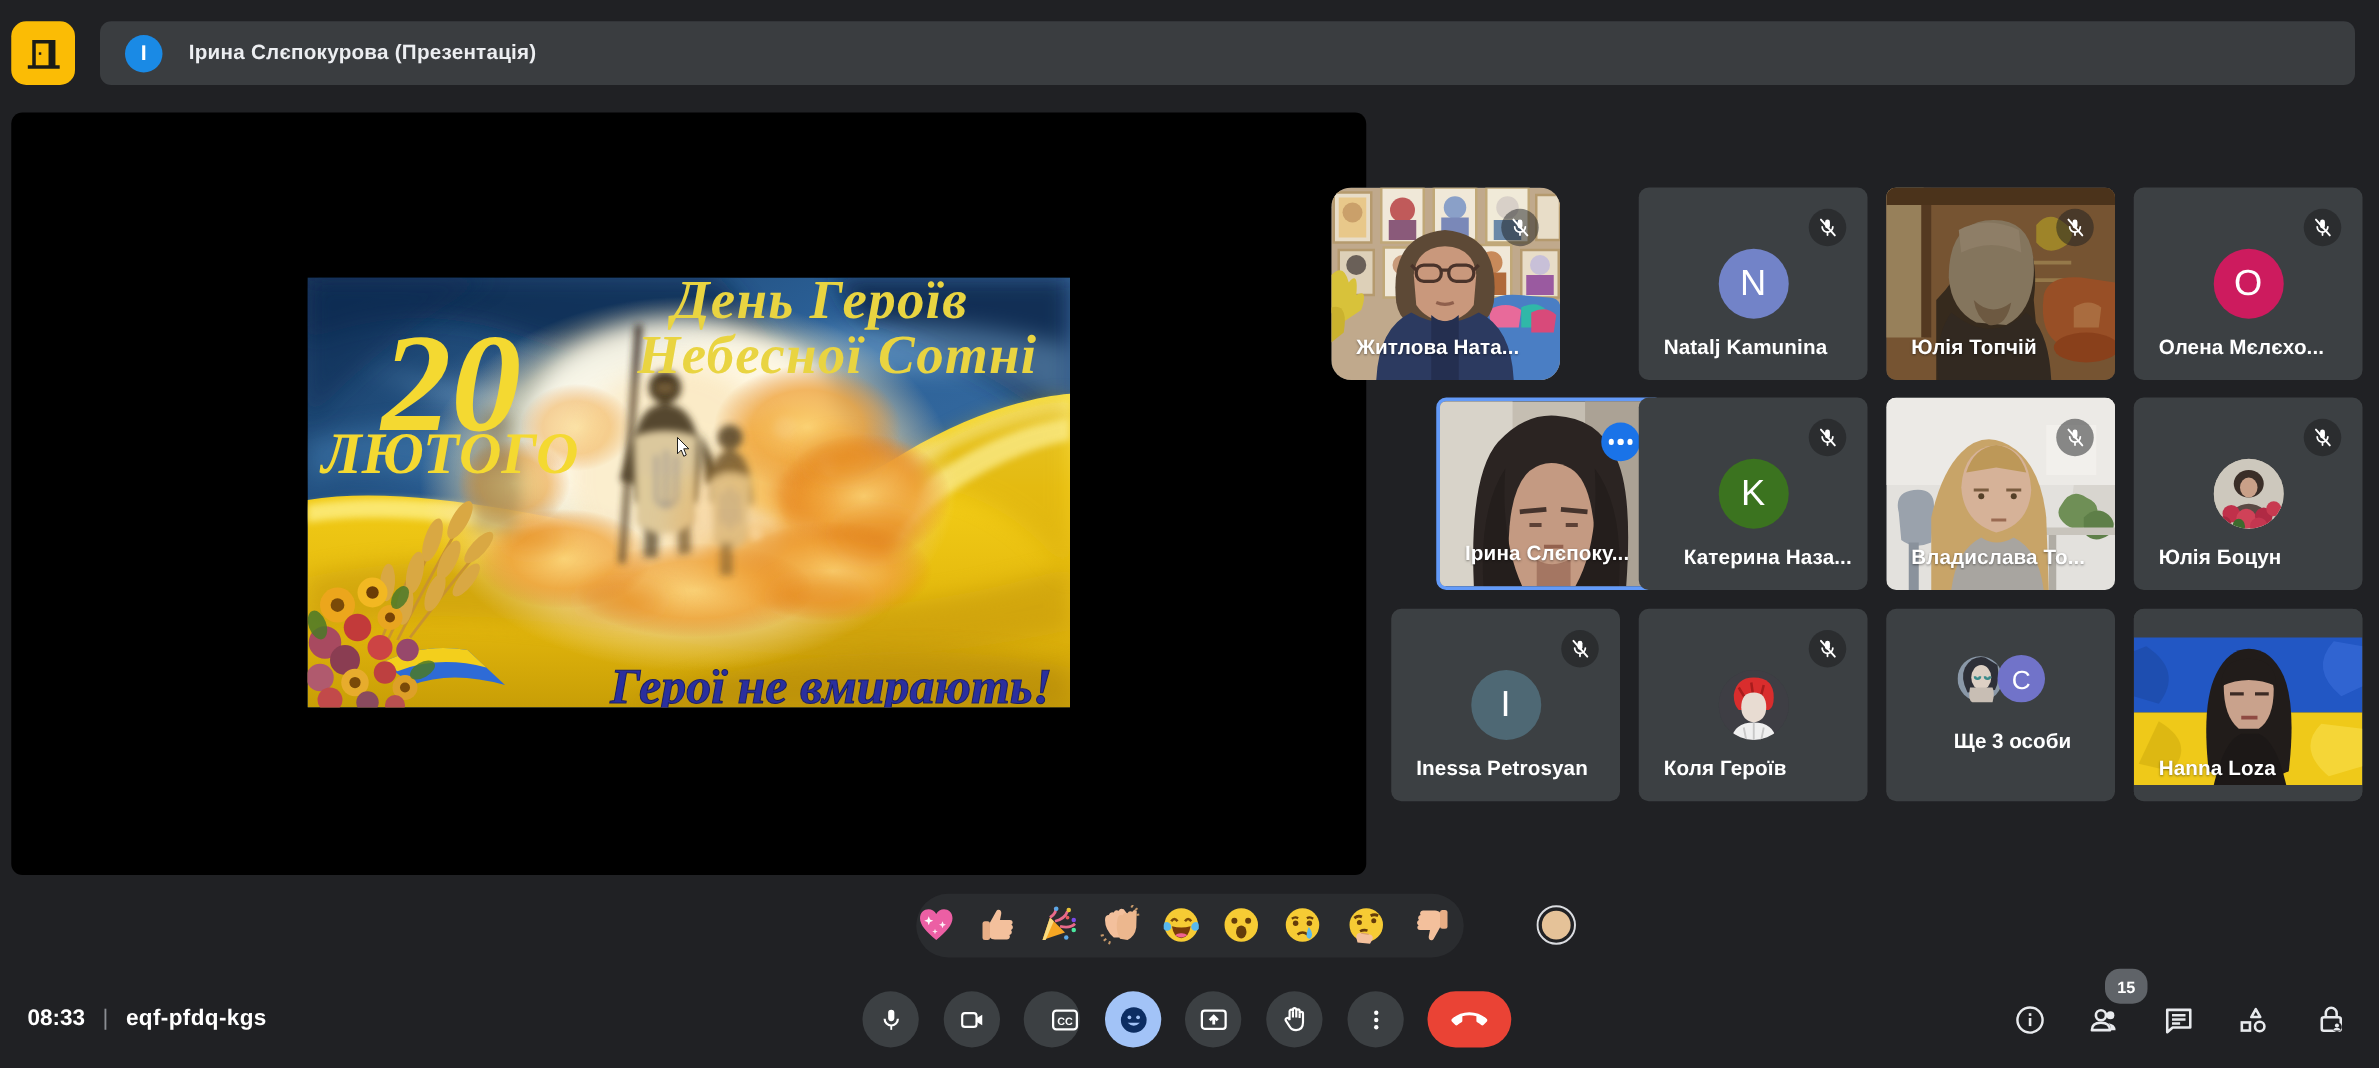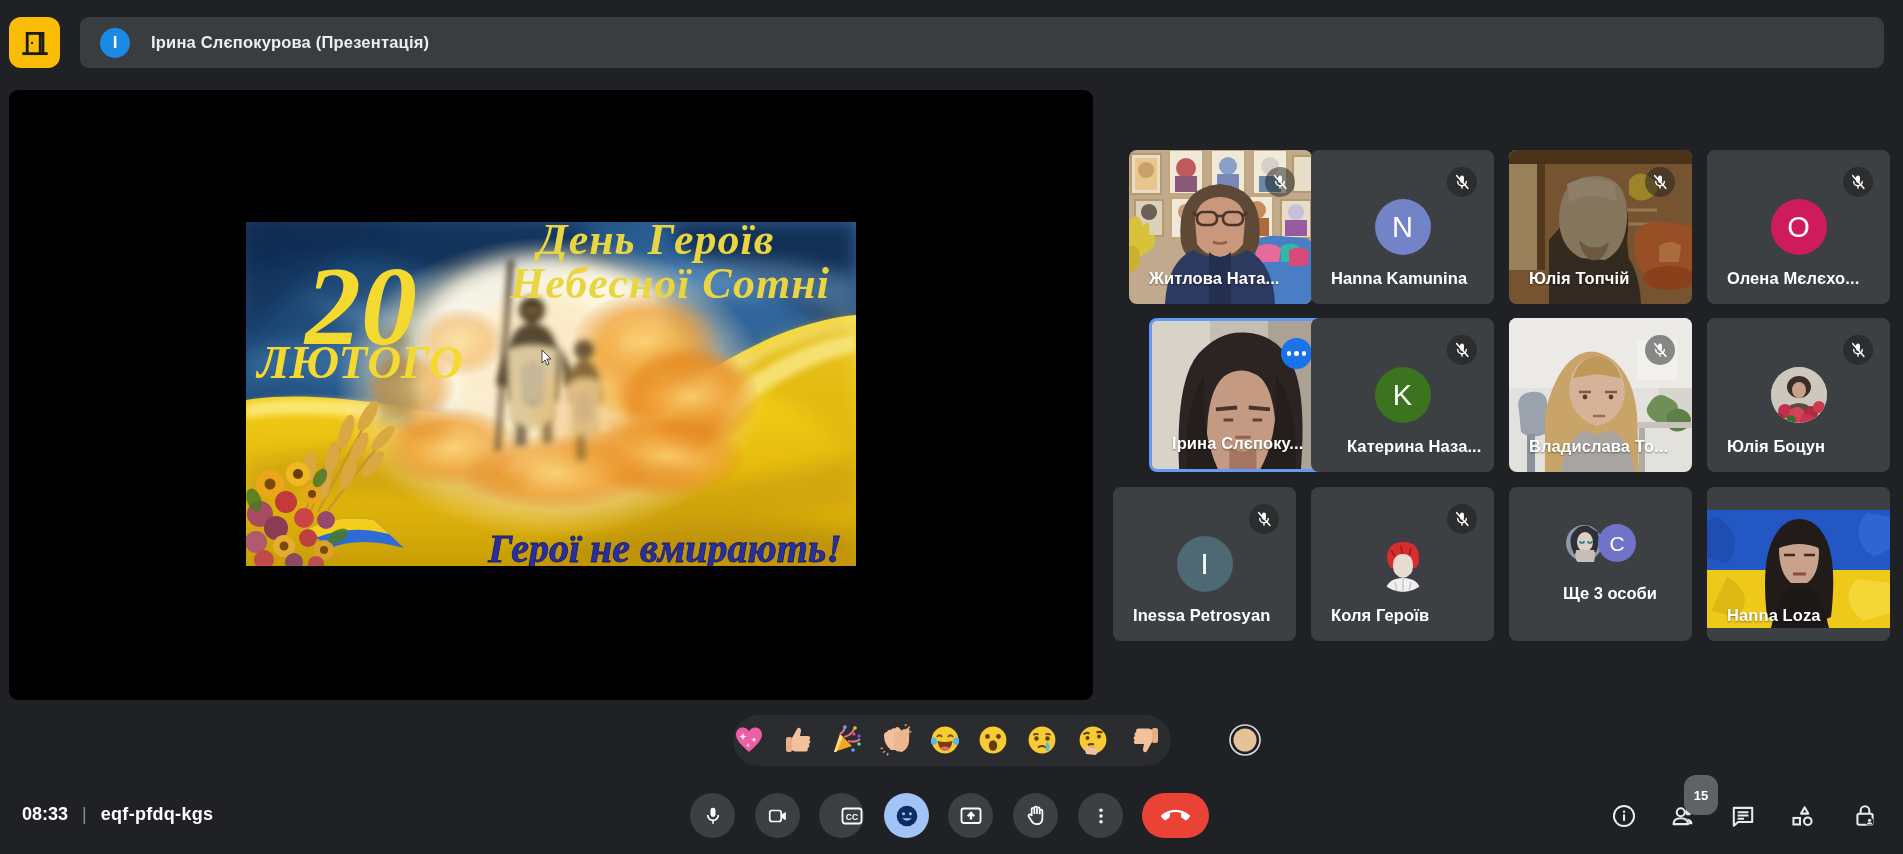--- a/index.html
+++ b/index.html
@@ -45,21 +45,21 @@
   
   #meetinfo { position:absolute; left:22px; top:804px; color:#fff; font-size:18px; font-weight:bold; }
   #meetinfo .sep { color:#8a8d92; font-weight:normal; padding:0 14px; }
   #meetinfo .code { letter-spacing:0.3px; }
   .cbtn { position:absolute; top:793px; width:45px; height:45px; border-radius:50%;
     background:#3c4043; display:flex; align-items:center; justify-content:center; }
   .cbtn.blue { background:#a2c3f7; }
   #endcall { position:absolute; top:793px; left:1142px; width:67px; height:45px;
     border-radius:23px; background:#ea4335; display:flex; align-items:center; justify-content:center; }
   .ricon { position:absolute; top:803px; width:26px; height:26px; }
-  #badge15 { position:absolute; left:1684px; top:775px; width:34px; height:40px;
+  #badge15 { position:absolute; left:1684px; top:775px; width:34px; height:28px;
     background:#5f6368; border-radius:12px; color:#fff; font-size:13px; font-weight:bold;
     display:flex; align-items:center; justify-content:center; }
 </style>
 </head>
 <body>
 
 <div id="appicon">
   <svg width="34" height="34" viewBox="0 0 24 24" fill="none" stroke="#1b1c17" stroke-width="2">
     <path d="M4 19.5h16" stroke-linecap="square"></path>
     <path d="M6.5 19.5V5.2h9.2v14.3" fill="none"></path>
@@ -259,21 +259,21 @@
         <rect x="9.4" y="3.4" width="5.2" height="9.6" rx="2.6" fill="#fff" stroke="none"></rect>
         <path d="M6.3,11.3 a5.7,5.7 0 0 0 11.4,0"></path>
         <path d="M12,17 L12,20"></path>
         <path d="M5,3.6 L19.8,20.4" stroke-width="2.1"></path>
       </g>
     </symbol>
   </defs>
 </svg>
 <div id="tiles">
 
-  <div class="tile" style="left:1129px; top:150px;">
+  <div class="tile" style="left:1065px; top:150px;border-radius:16px;">
     <svg class="vid" viewBox="0 0 183 154" preserveAspectRatio="none">
       <rect width="183" height="154" fill="#c0a98c"></rect>
       <g>
         <rect x="2" y="4" width="30" height="40" fill="#e8ddc8" stroke="#b59a6e" stroke-width="2"></rect>
         <rect x="6" y="8" width="22" height="32" fill="#e8c88a"></rect>
         <circle cx="17" cy="20" r="8" fill="#caa06a"></circle>
         <rect x="40" y="0" width="34" height="44" fill="#f0e8d8" stroke="#c0a878" stroke-width="2"></rect>
         <circle cx="57" cy="18" r="10" fill="#c05a5a"></circle>
           <rect x="46" y="26" width="22" height="16" fill="#8a5a7a"></rect>
         <rect x="82" y="0" width="34" height="42" fill="#f0e8d8" stroke="#c0a878" stroke-width="2"></rect>
@@ -319,21 +319,21 @@
     <div class="name">Житлова Ната...</div>
   </div>
 
   <div class="tile" style="left:1311px; top:150px;">
     <div class="letter" style="background:#7283c8;">N</div>
     <div class="mic plain">
         <svg width="18" height="18">
           <use href="#micoff"></use>
         </svg>
       </div>
-    <div class="name" style="text-shadow:none;">Hanna Kamunina</div>
+    <div class="name" style="text-shadow:none;">Natalj Kamunina</div>
   </div>
 
   <div class="tile" style="left:1509px; top:150px;">
     <svg class="vid" viewBox="0 0 183 154" preserveAspectRatio="none">
       <rect width="183" height="154" fill="#9c7248"></rect>
       <rect x="0" y="0" width="30" height="120" fill="#cdb382"></rect>
       <rect x="28" y="0" width="8" height="120" fill="#6a4a2e"></rect>
       <rect width="183" height="14" fill="#5e4226"></rect>
       <path d="M120,30 q10,-12 22,-2 q12,8 2,18 q-14,10 -24,-2 Z" fill="#d8b83a"></path>
       <path d="M108,60 l40,0 M112,74 l34,0" stroke="#caa86a" stroke-width="3"></path>

